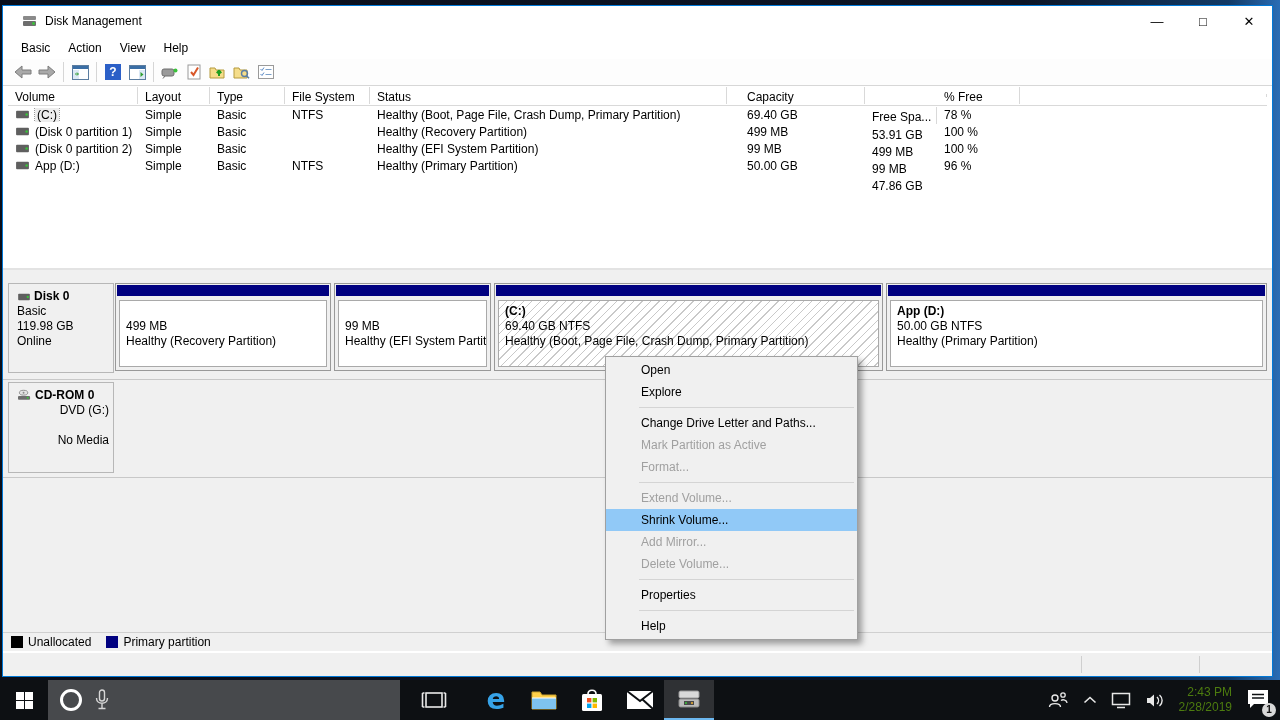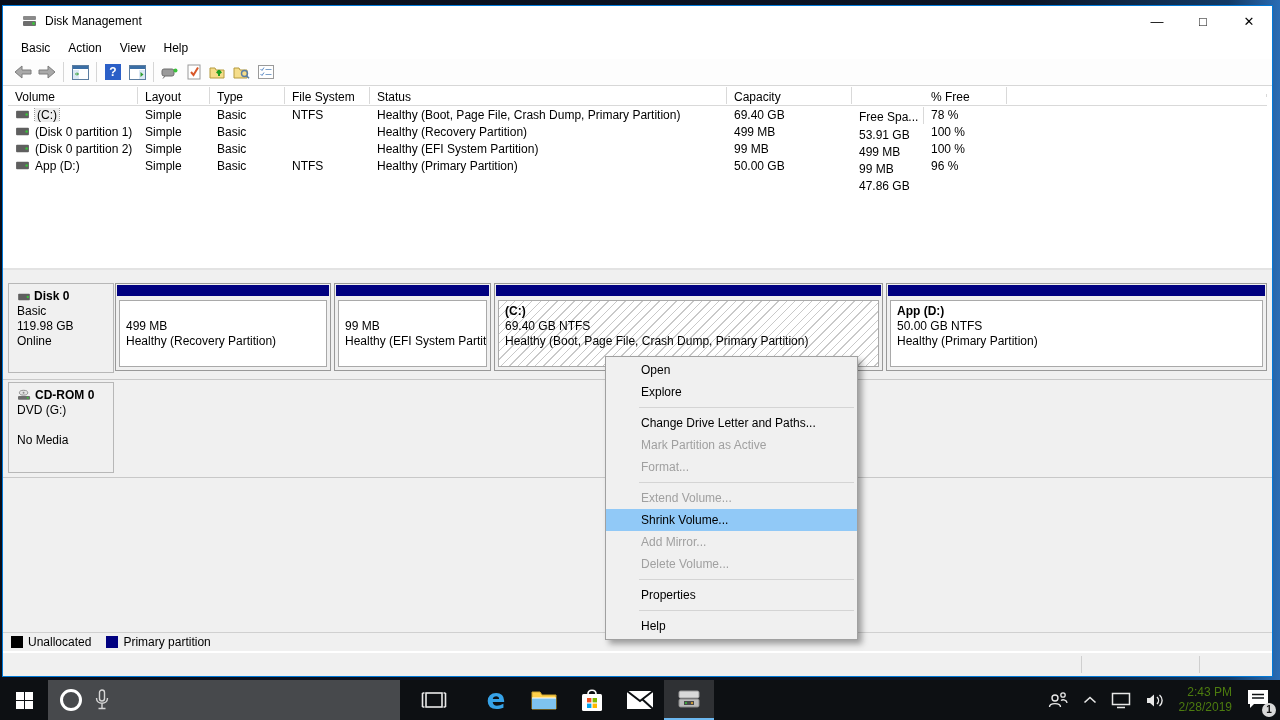--- a/index.html
+++ b/index.html
@@ -24,29 +24,29 @@
   .toolbar { position:absolute; left:0; top:53px; right:0; height:27px; background:#fdfdfd; border-bottom:1px solid #d7d7d7; display:flex; align-items:center; padding-left:8px; }
   .tb-btn { width:24px; height:22px; display:flex; align-items:center; justify-content:center; }
   .tb-sep { width:1px; height:20px; background:#d6d6d6; margin:0 4px; }
   
   .list-pane { position:absolute; left:5px; top:80px; width:1259px; height:182px; background:#fff; }
   .vt-header { display:flex; height:20px; border-bottom:1px solid #d9d9d9;align-items:center; }
   .vt-h { border-right:1px solid #d9d9d9; padding:3px 0 0 7px; white-space:nowrap; overflow:hidden; }
   .vt-row { display:flex; height:17px; align-items:center; }
   .vt-c { padding-left:7px; white-space:nowrap; overflow:hidden; }
   .c-vol{width:130px;} .c-lay{width:72px;} .c-typ{width:75px;} .c-fs{width:85px;}
-  .c-st{width:357px;} .c-cap{width:125px;} .c-free{width:72px;margin-top:40px;} .c-pct{width:83px;} .c-fill{flex:1;}
+  .c-st{width:357px;} .c-cap{width:125px;margin-left:13px;} .c-free{width:72px;margin-top:40px;} .c-pct{width:83px;} .c-fill{flex:1;}
   .vol-cell { display:flex; align-items:center; gap:5px; }
   .vol-ico { width:15px; height:11px; flex:0 0 auto; }
   .sel-label { background:#ededed; outline:1px dotted #9a9a9a; padding:0 2px; }
   
   .graph-pane { position:absolute; left:0; top:262px; right:0; height:364px; background:#f0f0f0; border-top:2px solid #e3e3e3; }
   .disk-row { position:absolute; left:0; right:0; }
   .row-disk0 { top:11px; height:95px; }
-  .row-cdrom { top:109px; height:97px; border-top:1px solid #c8c8c8; }
+  .row-cdrom { top:109px; height:97px; border-top:1px solid #c8c8c8;text-align:right; }
   .row-cdrom2 { top:207px; border-top:1px solid #c8c8c8; height:0; }
   .disk-label { position:absolute; left:5px; top:2px; width:106px; bottom:3px; background:#f0f0f0; border:1px solid #b7b7b7; padding:5px 4px 0 8px; line-height:15px; }
   .disk-label .dname { font-weight:bold; display:flex; align-items:center; gap:3px; }
   .partition { position:absolute; top:2px; height:88px; border:1px solid #999; background:#f0f0f0; }
   .part-head { height:11px; margin:1px; background:#000080; }
   .part-body { position:absolute; left:3px; right:3px; top:16px; bottom:3px; background:#fff; border:1px solid #a9a9a9; padding:3px 6px; overflow:hidden; white-space:nowrap; line-height:15px; }
   .part-body.hatched { background:repeating-linear-gradient(135deg,#ffffff 0 5px,#c9c9c9 5px 6px); }
   .part-title { font-weight:bold; }
   .pad-top { padding-top:18px; }
   

